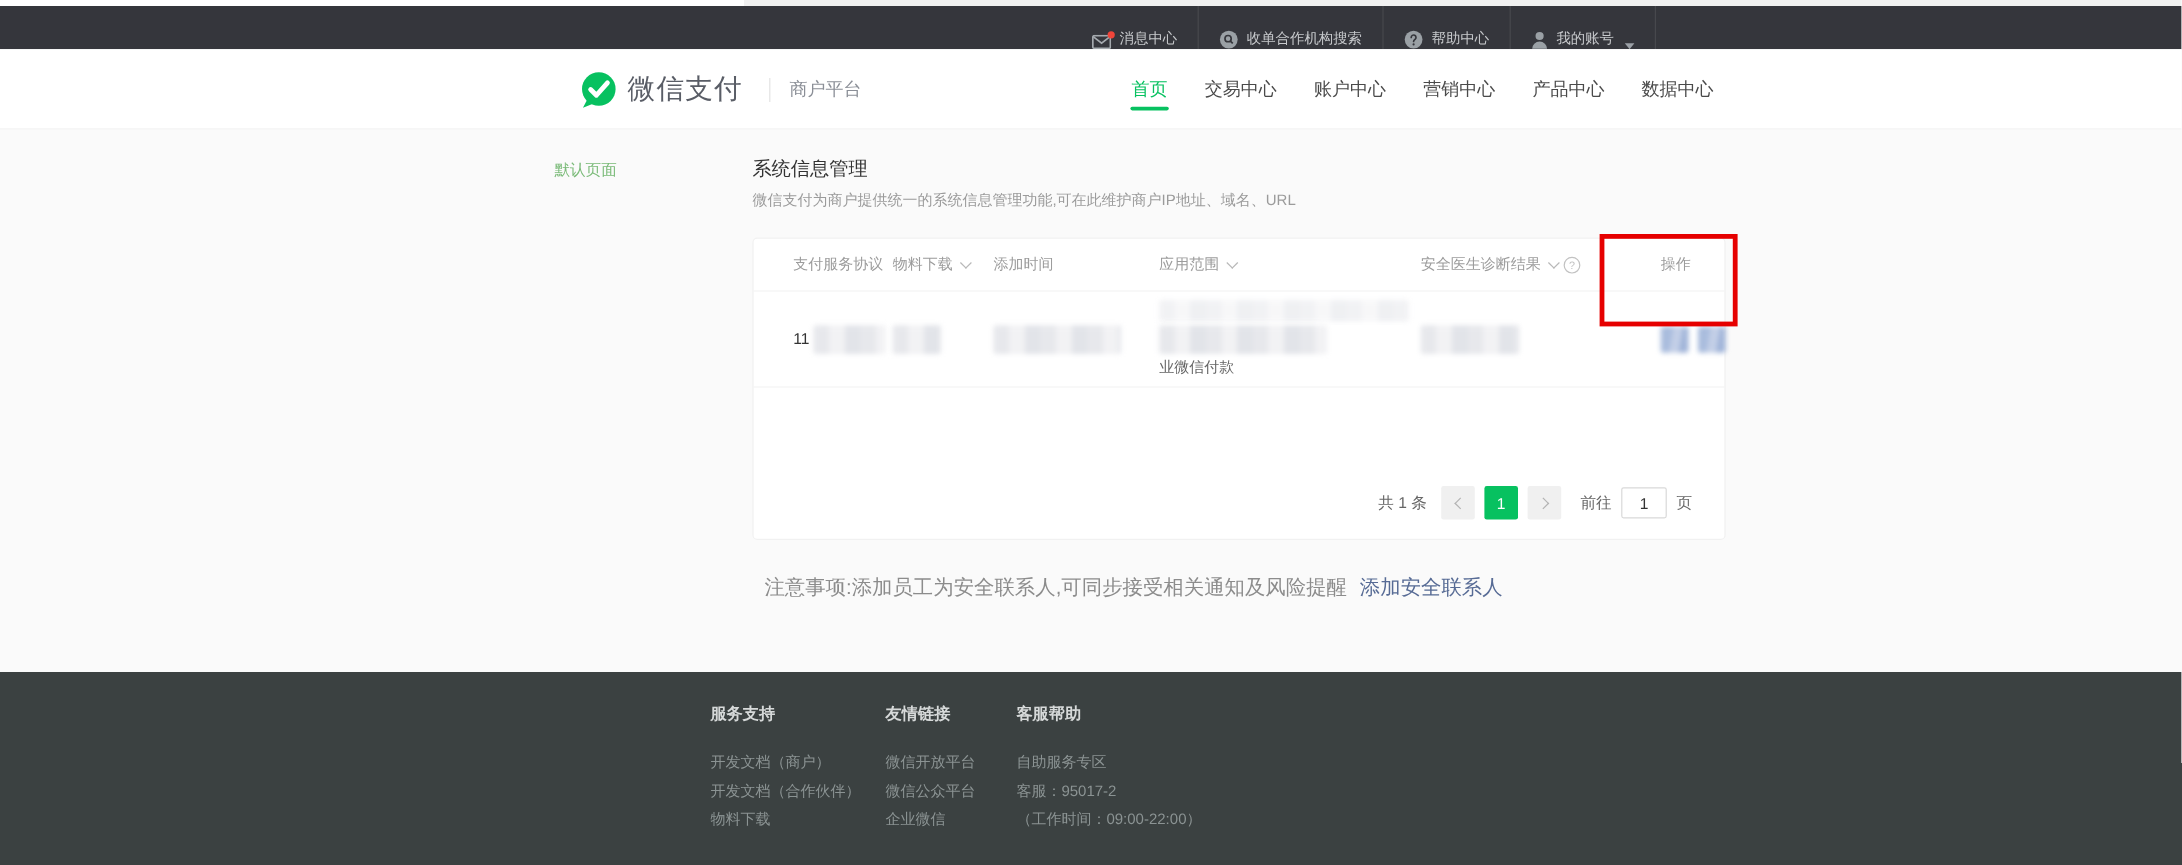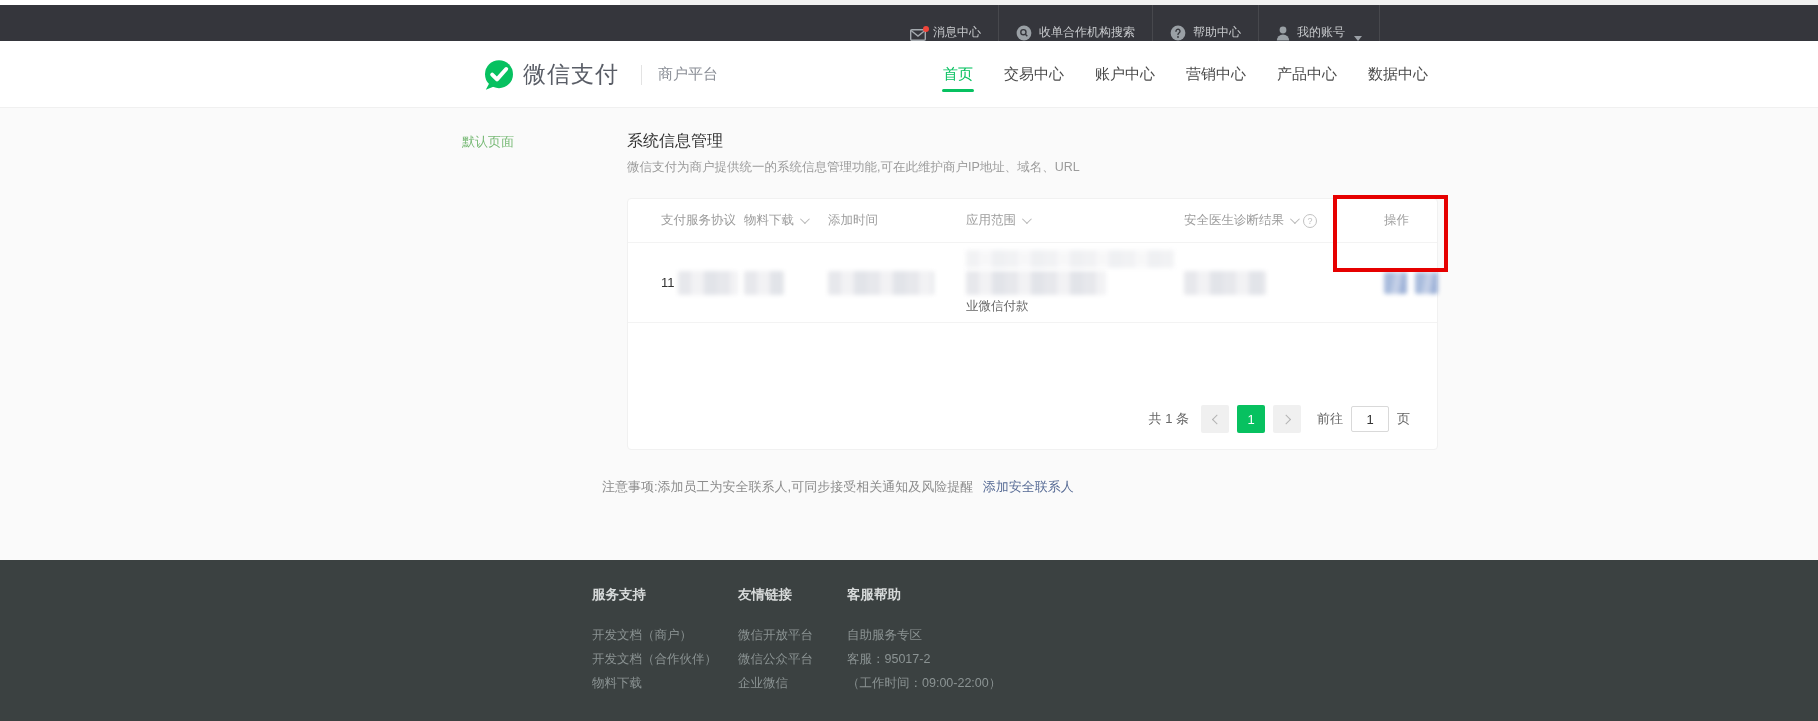--- a/index.html
+++ b/index.html
@@ -66,21 +66,21 @@
   .pg-btn { width:28px; height:28px; background:#f0f0f0; border:none; border-radius:2px; display:flex; align-items:center; justify-content:center; cursor:pointer; }
   .pg-btn .chev { width:7px; height:7px; border-left:1.6px solid #b3b3b3; border-bottom:1.6px solid #b3b3b3; display:inline-block; }
   .chev.left { transform:rotate(45deg) translate(1px,-1px); }
   .chev.right { transform:rotate(-135deg) translate(1px,-1px); }
   .pg-current { width:28px; height:28px; background:#07c160; color:#fff; border:none; border-radius:2px; display:flex; align-items:center; justify-content:center; font-size:13px; cursor:pointer; }
   .pg-goto-label { margin-left:8px; }
   .pg-input { width:38px; height:26px; border:1px solid #d9d9d9; border-radius:2px; text-align:center; font-size:13px; color:#333; background:#fff; }
 
   .highlight-box { position:absolute; left:1333px; top:195px; width:115px; height:77px; border:4px solid #e60000; z-index:20; pointer-events:none; }
 
-  .note-line { position:absolute; left:602px; top:370px; font-size:13px; color:#8c8c8c; }
+  .note-line { position:absolute; left:637px; top:370px; font-size:17px; color:#8c8c8c; }
   .note-link { color:#576b95; margin-left:6px; cursor:pointer; text-decoration:none; }
 
   
   .footer { position:absolute; left:0; top:560px; width:1818px; height:161px; background:#3b4141; }
   .f-col { position:absolute; top:26px; display:flex; flex-direction:column; }
   .f-col-0 { left:481px; } .f-col-1 { left:592px; } .f-col-2 { left:738px; } .f-col-3 { left:847px; }
   .f-title { font-size:13.5px; font-weight:bold; color:#d6d9d9; margin-bottom:19px; }
   .f-link { font-size:12.5px; color:#8b9393; line-height:24px; cursor:pointer; }
   .f-text { font-size:12.5px; color:#8b9393; line-height:24px; }
 

